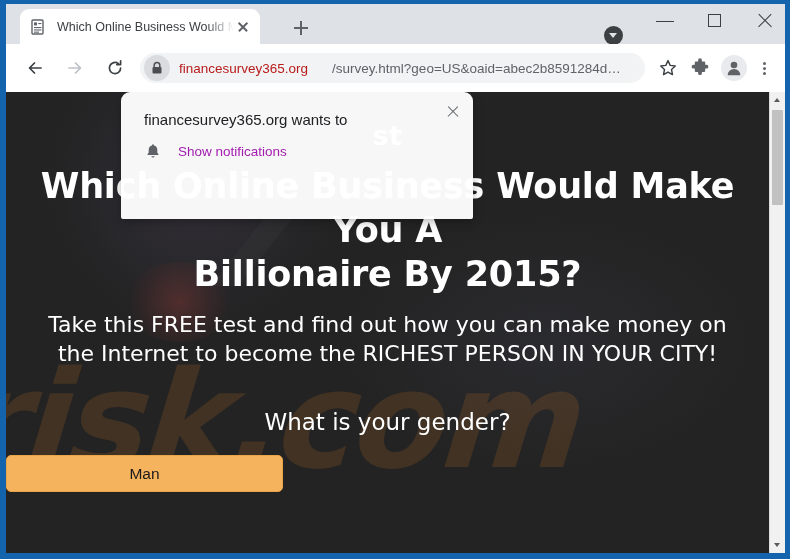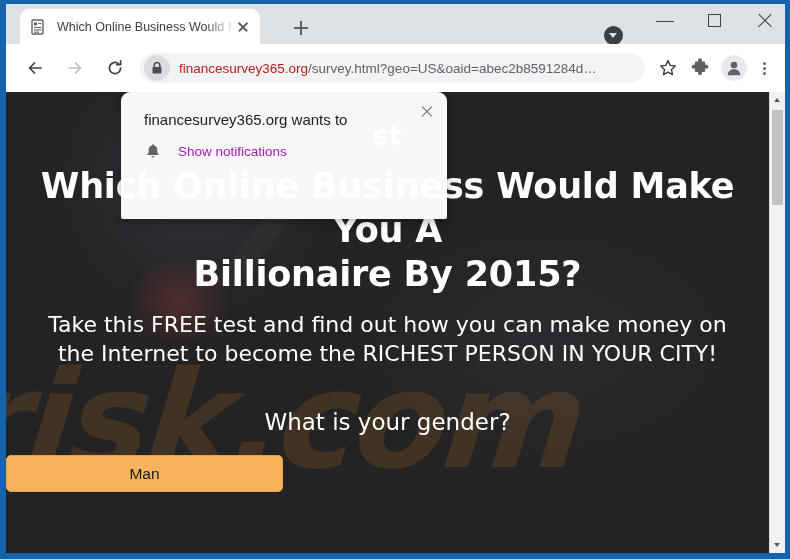--- a/index.html
+++ b/index.html
@@ -169,21 +169,21 @@
     align-items: center;
     justify-content: center;
   }
   .url {
     margin-left: 9px;
     font-size: 13.5px;
     color: #202124;
     white-space: nowrap;
   }
   .url .host { color: #b91c1c; }
-  .url .path { color: #5f6368; }
+  .url .path { color: #5f6368; margin-left: 24px; }
 
   .tb-icon {
     width: 30px; height: 30px;
     flex: 0 0 30px;
     position: relative;
     margin-right: 2px;
   }
   .tb-icon.first { margin-left: 2px; }
   .tb-icon svg { position: absolute; left: 5px; top: 5px; }
   .avatar-btn {
@@ -362,21 +362,21 @@
     left: 2px; top: 18px;
     width: 11px; height: 95px;
     background: #c1c1c1;
     border-radius: 1px;
   }
 
   
   .permission-bubble {
     position: absolute;
     left: 115px; top: 0px;
-    width: 326px; height: 127px;
+    width: 352px; height: 127px;
     background: rgba(255,255,255,0.965);
     border-radius: 9px 9px 2px 2px;
     box-shadow: 0 3px 10px rgba(0,0,0,0.28);
     z-index: 40;
   }
   .pb-close {
     position: absolute;
     right: 10px; top: 10px;
     width: 20px; height: 20px;
   }

